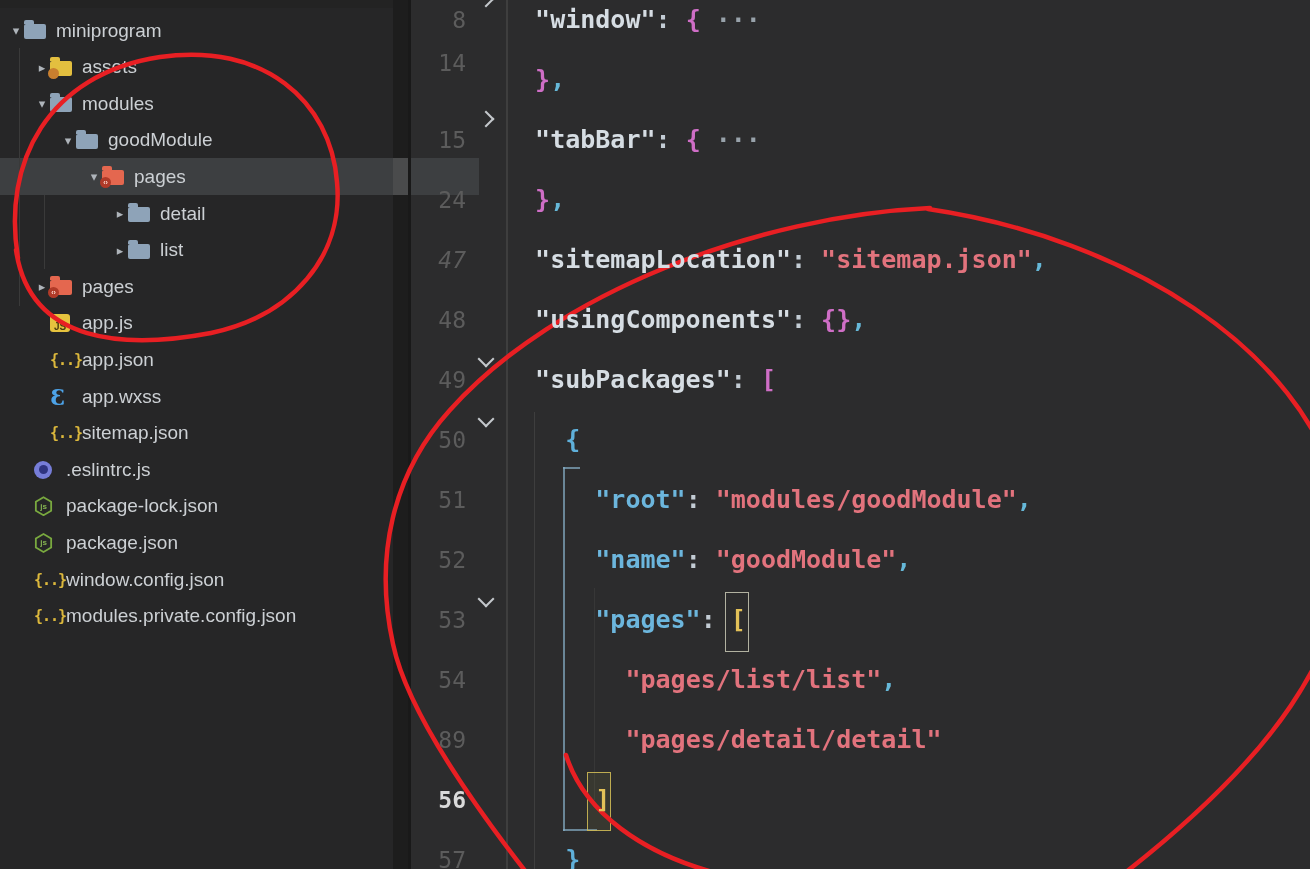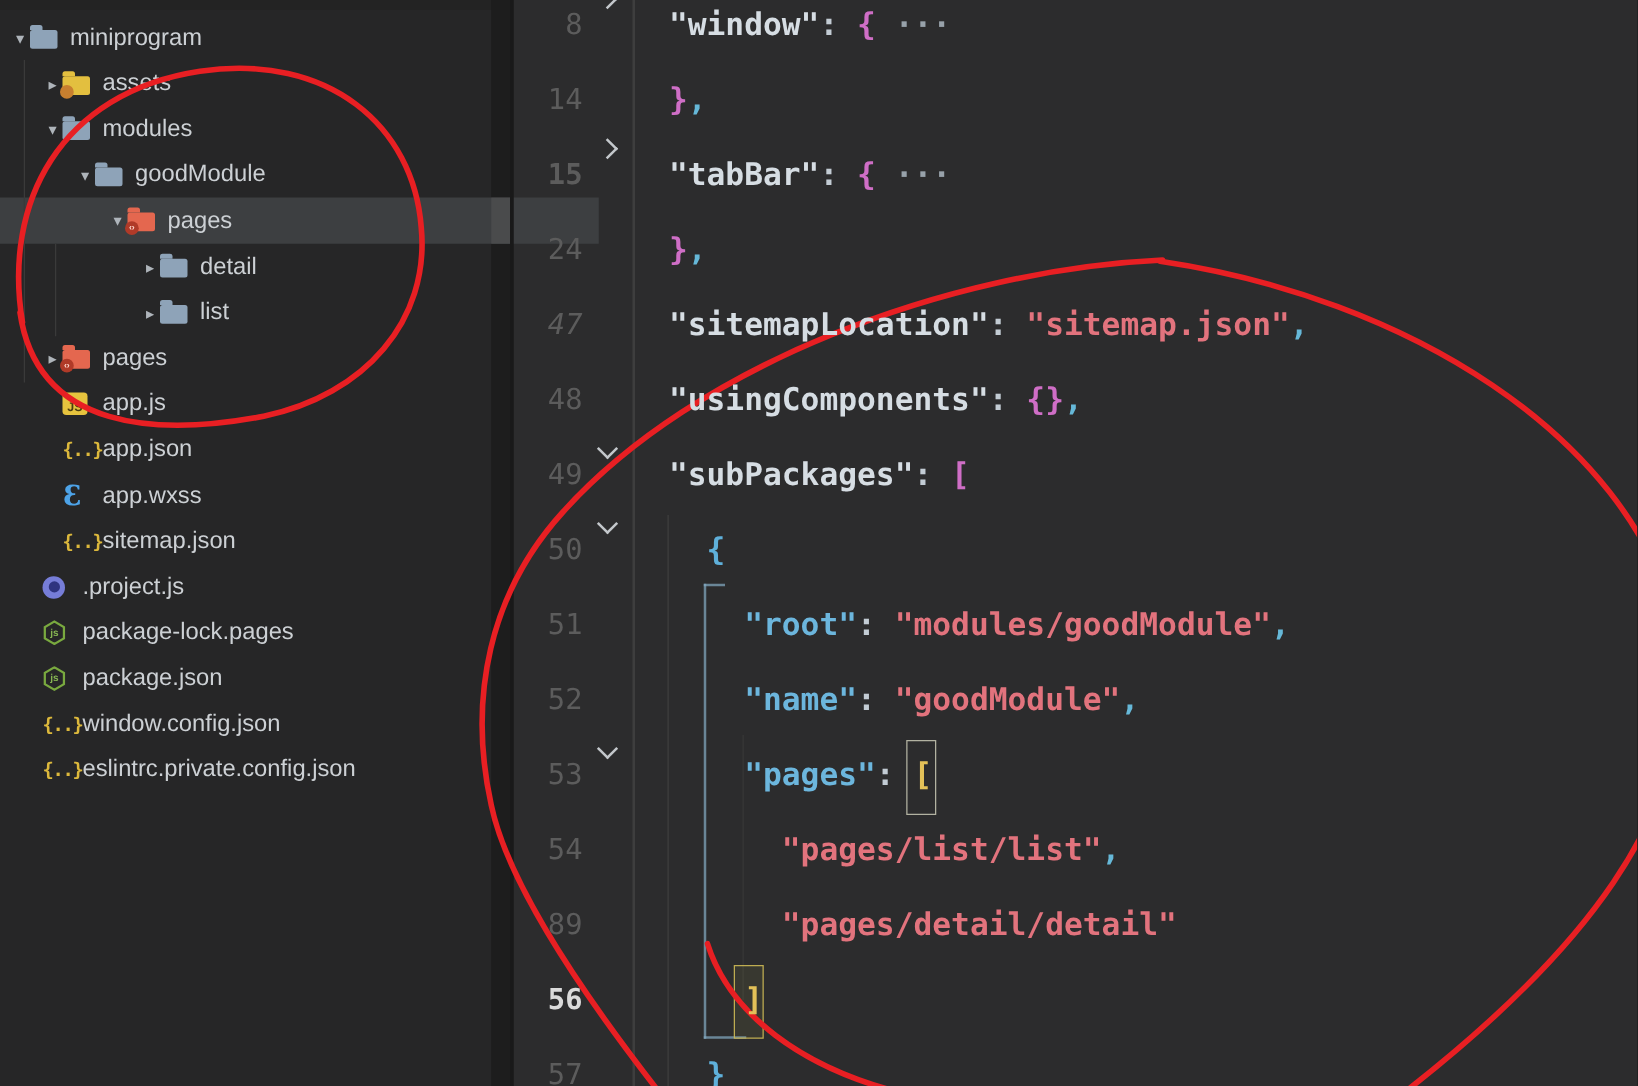--- a/index.html
+++ b/index.html
@@ -195,70 +195,70 @@
           <span class="i-json">{..}</span>
         </span>
         <span class="lbl">sitemap.json</span>
       </div>
       <div class="trow" style="top: 451.2px; padding-left: 34px;">
         <span class="islot">
           <span class="i-eslint">
             <span></span>
           </span>
         </span>
-        <span class="lbl">.project.js</span>
+        <span class="lbl">.eslintrc.js</span>
       </div>
       <div class="trow" style="top: 487.8px; padding-left: 34px;">
         <span class="islot">
           <span class="i-node">
             <span>js</span>
           </span>
         </span>
-        <span class="lbl">package-lock.pages</span>
+        <span class="lbl">package-lock.json</span>
       </div>
       <div class="trow" style="top: 524.4px; padding-left: 34px;">
         <span class="islot">
           <span class="i-node">
             <span>js</span>
           </span>
         </span>
         <span class="lbl">package.json</span>
       </div>
       <div class="trow" style="top: 561px; padding-left: 34px;">
         <span class="islot">
           <span class="i-json">{..}</span>
         </span>
         <span class="lbl">window.config.json</span>
       </div>
       <div class="trow" style="top: 597.6px; padding-left: 34px;">
         <span class="islot">
           <span class="i-json">{..}</span>
         </span>
-        <span class="lbl">eslintrc.private.config.json</span>
+        <span class="lbl">modules.private.config.json</span>
       </div>
       <div class="tree-guide" style="left: 19px; top: 48px; height: 258px;"></div>
       <div class="tree-guide" style="left: 44px; top: 195px; height: 74px;"></div>
       <div class="strip" style="top: 0px; height: 158px;"></div>
       <div class="strip" style="top: 195px; height: 674px;"></div>
       <div class="strip-notch"></div>
     </div>
   <div class="seam"></div>
 
   <svg id="anno" width="1310" height="869" viewBox="0 0 1310 869">
     <path d="M 18 258 C 2 162 48 74 160 57 C 263 42 331 101 337 182 C 344 256 292 316 211 333 C 127 349 30 345 16 250" fill="none" stroke-width="4.5" stroke-linecap="round" stroke="#e81f23"></path>
     <path d="M 928 209 C 1125 238 1302 348 1340 497 C 1374 648 1246 778 1126 872" fill="none" stroke-width="4.5" stroke-linecap="round" stroke="#e81f23"></path>
     <path d="M 930 208 C 758 216 556 292 450 410 C 392 474 374 558 393 644 C 403 692 442 764 526 872" fill="none" stroke-width="4.5" stroke-linecap="round" stroke="#e81f23"></path>
     <path d="M 566 755 C 584 812 642 854 720 874" fill="none" stroke-width="4.5" stroke-linecap="round" stroke="#e81f23"></path>
   </svg>
 <div class="gnum" style="top: -10px;">8</div>
     <div class="chev folded" style="top: -7px;"></div>
     <div class="cline" style="top: -10px;"><span>  </span><span class="tk-key1">"window"</span><span class="tk-colon">: </span><span class="tk-b1">{</span><span class="tk-dots"> ···</span></div>
-    <div class="gnum" style="top: 50px;">14</div>
+    <div class="gnum" style="top: 33px;">14</div>
     <div class="cline" style="top: 50px;"><span>  </span><span class="tk-b1">}</span><span class="tk-comma">,</span></div>
-    <div class="gnum" style="top: 110px; font-weight: bold;">15</div>
+    <div class="gnum" style="top: 110px;">15</div>
     <div class="chev folded" style="top: 113px;"></div>
     <div class="cline" style="top: 110px;"><span>  </span><span class="tk-key1">"tabBar"</span><span class="tk-colon">: </span><span class="tk-b1">{</span><span class="tk-dots"> ···</span></div>
     <div class="gnum" style="top: 170px;">24</div>
     <div class="cline" style="top: 170px;"><span>  </span><span class="tk-b1">}</span><span class="tk-comma">,</span></div>
     <div class="gnum" style="top: 230px; font-style: italic;">47</div>
     <div class="cline" style="top: 230px;"><span>  </span><span class="tk-key1">"sitemapLocation"</span><span class="tk-colon">: </span><span class="tk-str">"sitemap.json"</span><span class="tk-comma">,</span></div>
     <div class="gnum" style="top: 290px;">48</div>
     <div class="cline" style="top: 290px;"><span>  </span><span class="tk-key1">"usingComponents"</span><span class="tk-colon">: </span><span class="tk-b1">{}</span><span class="tk-comma">,</span></div>
     <div class="gnum" style="top: 350px;">49</div>
     <div class="chev open" style="top: 353px;"></div>

